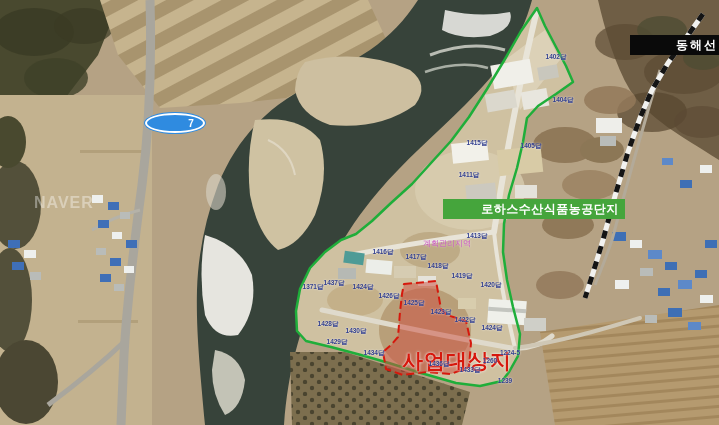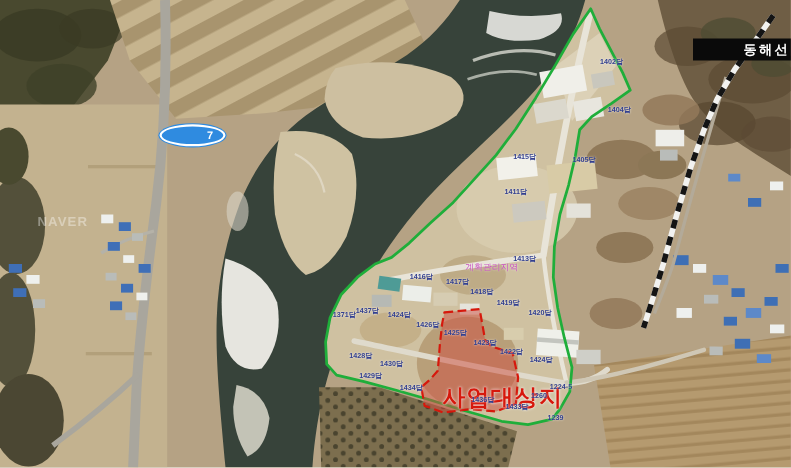--- a/index.html
+++ b/index.html
@@ -4,21 +4,21 @@
 <style>
   html,body{margin:0;padding:0;background:#fff;}
   .stage{
     position:relative;width:719px;height:425px;overflow:hidden;
     background:#b5a284;font-family:"Liberation Sans",sans-serif;
   }
   svg.bg{position:absolute;left:0;top:0;}
   .boundary{fill:none;stroke:var(--boundary-green,#1fae3a);stroke-width:2.5;stroke-linejoin:round;}
   .redzone{fill:rgba(206,77,63,.5);stroke:var(--project-site-red,#e0140a);stroke-width:2;stroke-dasharray:8 4;stroke-linejoin:round;}
   .overlay{position:absolute;white-space:nowrap;padding-left:32px;}
-  .watermark{left:2px;top:194px;font-size:12px;font-weight:bold;letter-spacing:1px;color:rgba(255,255,255,.38);}
+  .watermark{left:2px;top:194px;font-size:16px;font-weight:bold;letter-spacing:1px;color:rgba(255,255,255,.38);}
   .route-badge{
     left:145px;top:113px;width:24px;height:16px;border-radius:50%;
     background:var(--route-badge-blue,#2f8be0);border:2px solid #fff;
     box-shadow:0 0 0 1px var(--route-badge-blue,#2f8be0);
     color:#fff;font-size:10px;font-weight:bold;display:flex;align-items:center;justify-content:center;
   }
   .complex-label{
     left:443px;top:199px;width:150px;height:20px;background:var(--complex-label-bg,#45a53c);
     color:#fff;font-size:12px;font-weight:bold;display:flex;align-items:center;justify-content:center;
     letter-spacing:.5px;
@@ -225,20 +225,21 @@
 
     <path class="redzone" d="M404,284 L436,281 L441,309 L447,315 L466,321 L471,343 L469,367 L451,374 L427,372 L403,375 L386,369 L383,352 L391,345 L398,337 L400,312 L402,294 Z"></path>
   </svg>
 
   <div class="overlay watermark">NAVER</div>
 
   <div class="overlay route-badge">
     <span>7</span>
   </div>
 
+  <div class="overlay complex-label">로하스수산식품농공단지</div>
 
   <div class="overlay railway-label">동해선</div>
 
   <div class="overlay site-label">사업대상지</div>
 
   <div class="overlay zoning-label">계획관리지역</div>
 
   <div class="lot-layer">
       <span class="lot" style="left: 556px; top: 57px;">1402답</span>
       <span class="lot" style="left: 563px; top: 100px;">1404답</span>

